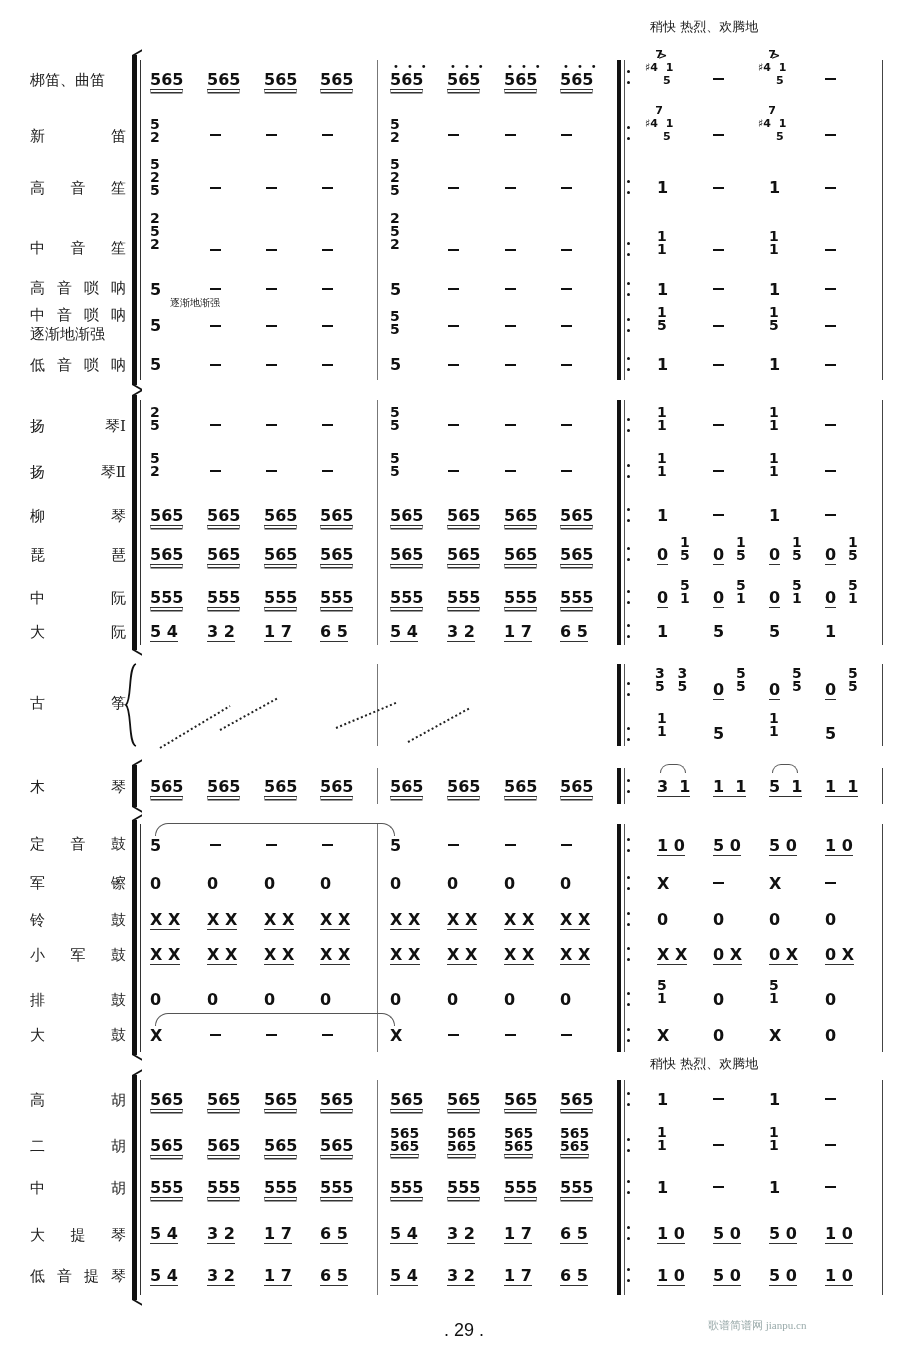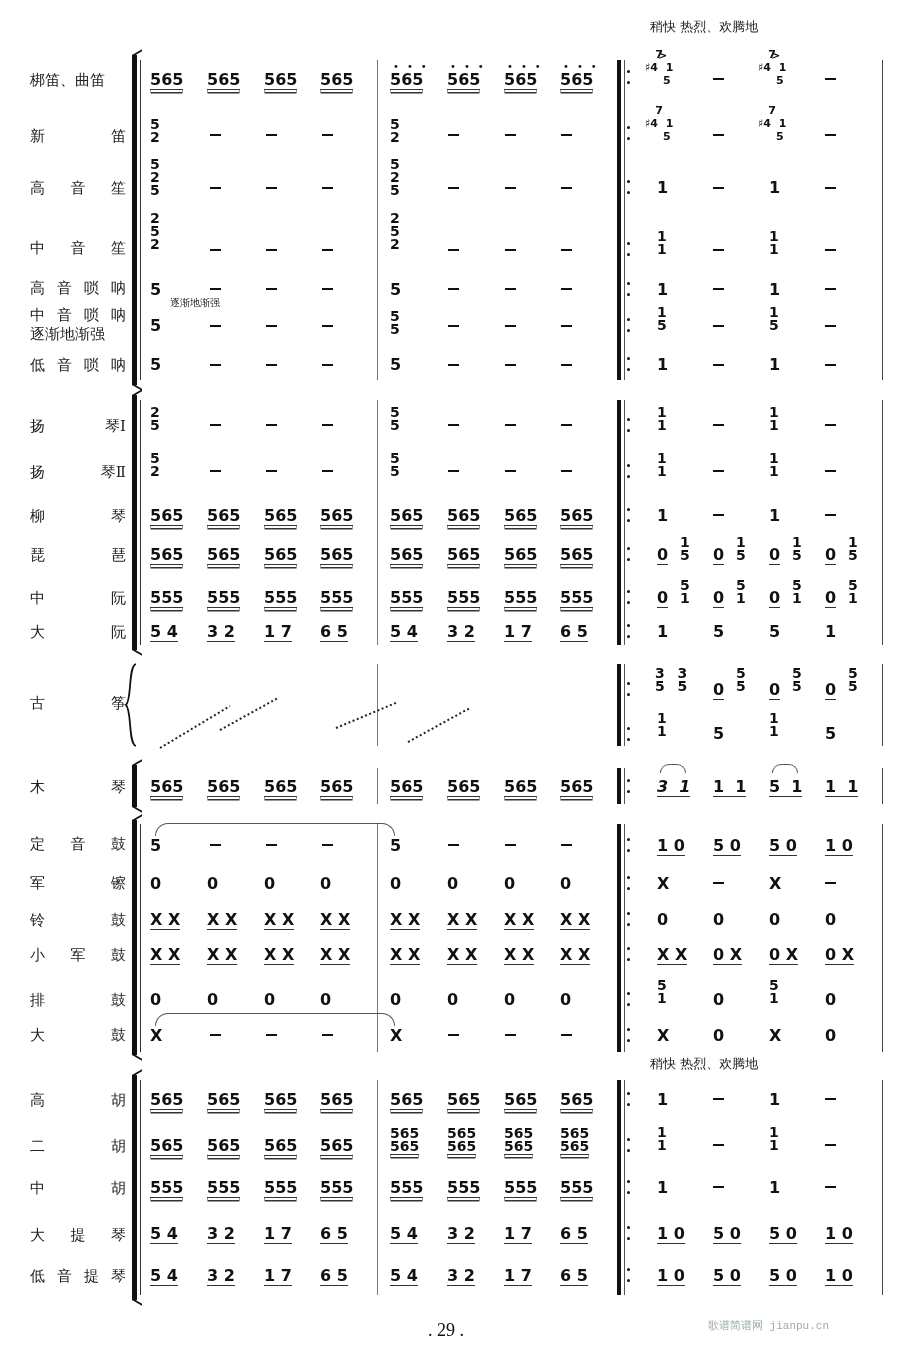--- a/index.html
+++ b/index.html
@@ -17,22 +17,22 @@
   .repeatbar2{position:absolute;left:624px;width:1px;background:#555;}
   .endbar{position:absolute;left:882px;width:1px;background:#444;}
   .cell{position:absolute;font-weight:bold;font-size:16px;line-height:16px;text-align:center;white-space:nowrap;font-family:"DejaVu Sans",sans-serif;}
   .ul1{border-bottom:1.5px solid #333;padding-bottom:1px;}
   .ul2{border-bottom:1.5px solid #333;padding-bottom:1px;box-shadow:0 3px 0 -1px #fff,0 4px 0 -0.5px #333;}
   .dots{position:absolute;font-size:10px;line-height:6px;}
   .dash{position:absolute;width:11px;height:2px;background:#111;}
   .stack{position:absolute;font-weight:bold;font-size:14px;line-height:13px;text-align:center;}
   .repeatdots{position:absolute;left:627px;width:3px;}
   .repeatdots i{display:block;width:3px;height:3px;background:#111;border-radius:50%;margin-bottom:8px;}
-  .footer{position:absolute;left:428px;top:1320px;font-family:Liberation Serif, serif;font-size:18px;}
-  .watermark{position:absolute;left:708px;top:1318px;font-size:11px;color:#9aa;font-family:Liberation Mono, monospace;}
+  .footer{position:absolute;left:444px;top:1320px;font-family:Liberation Sans, sans-serif;font-size:18px;}
+  .watermark{position:absolute;left:708px;top:1318px;font-size:11px;color:#9aa;font-family:Liberation Serif, serif;}
   .dyn{position:absolute;font-family:"DejaVu Serif",serif;font-size:10px;color:#222;margin-left:8px;}
   .slur{position:absolute;border:1px solid #555;border-bottom:none;border-radius:12px 12px 0 0;}
 </style>
 </head>
 <body>
 
 <div class="abs tempo" style="left:650px;top:18px;">稍快  热烈、欢腾地</div>
 <div class="abs tempo" style="left:650px;top:1055px;">稍快  热烈、欢腾地</div>
 
 <div class="sysbracket" style="top:55px;height:330px;"></div>
@@ -459,21 +459,21 @@
 <div class="cell ul2" style="left:320px;top:779px;">565</div>
 <div class="cell ul2" style="left:390px;top:779px;">565</div>
 <div class="cell ul2" style="left:447px;top:779px;">565</div>
 <div class="cell ul2" style="left:504px;top:779px;">565</div>
 <div class="cell ul2" style="left:560px;top:779px;">565</div>
 <div class="repeatdots" style="top:779px;">
     <i></i>
     <i></i>
   </div>
 <div class="slur" style="left:660px;top:764px;width:24px;height:8px;"></div>
-<div class="cell ul1" style="left:657px;top:779px;white-space:pre;font-style:italic;">3  1</div>
+<div class="cell ul1" style="left:657px;top:779px;white-space:pre;">3  1</div>
 <div class="cell ul1" style="left:713px;top:779px;white-space:pre;">1  1</div>
 <div class="slur" style="left:772px;top:764px;width:24px;height:8px;"></div>
 <div class="cell ul1" style="left:769px;top:779px;white-space:pre;">5  1</div>
 <div class="cell ul1" style="left:825px;top:779px;white-space:pre;">1  1</div>
 
 <div class="sysbracket" style="top:820px;height:235px;"></div>
 <div class="thin" style="top:824px;height:228px;"></div>
 <div class="bar" style="left:377px;top:824px;height:228px;"></div>
 <div class="repeatbar" style="top:824px;height:228px;"></div>
 <div class="repeatbar2" style="top:824px;height:228px;"></div>

